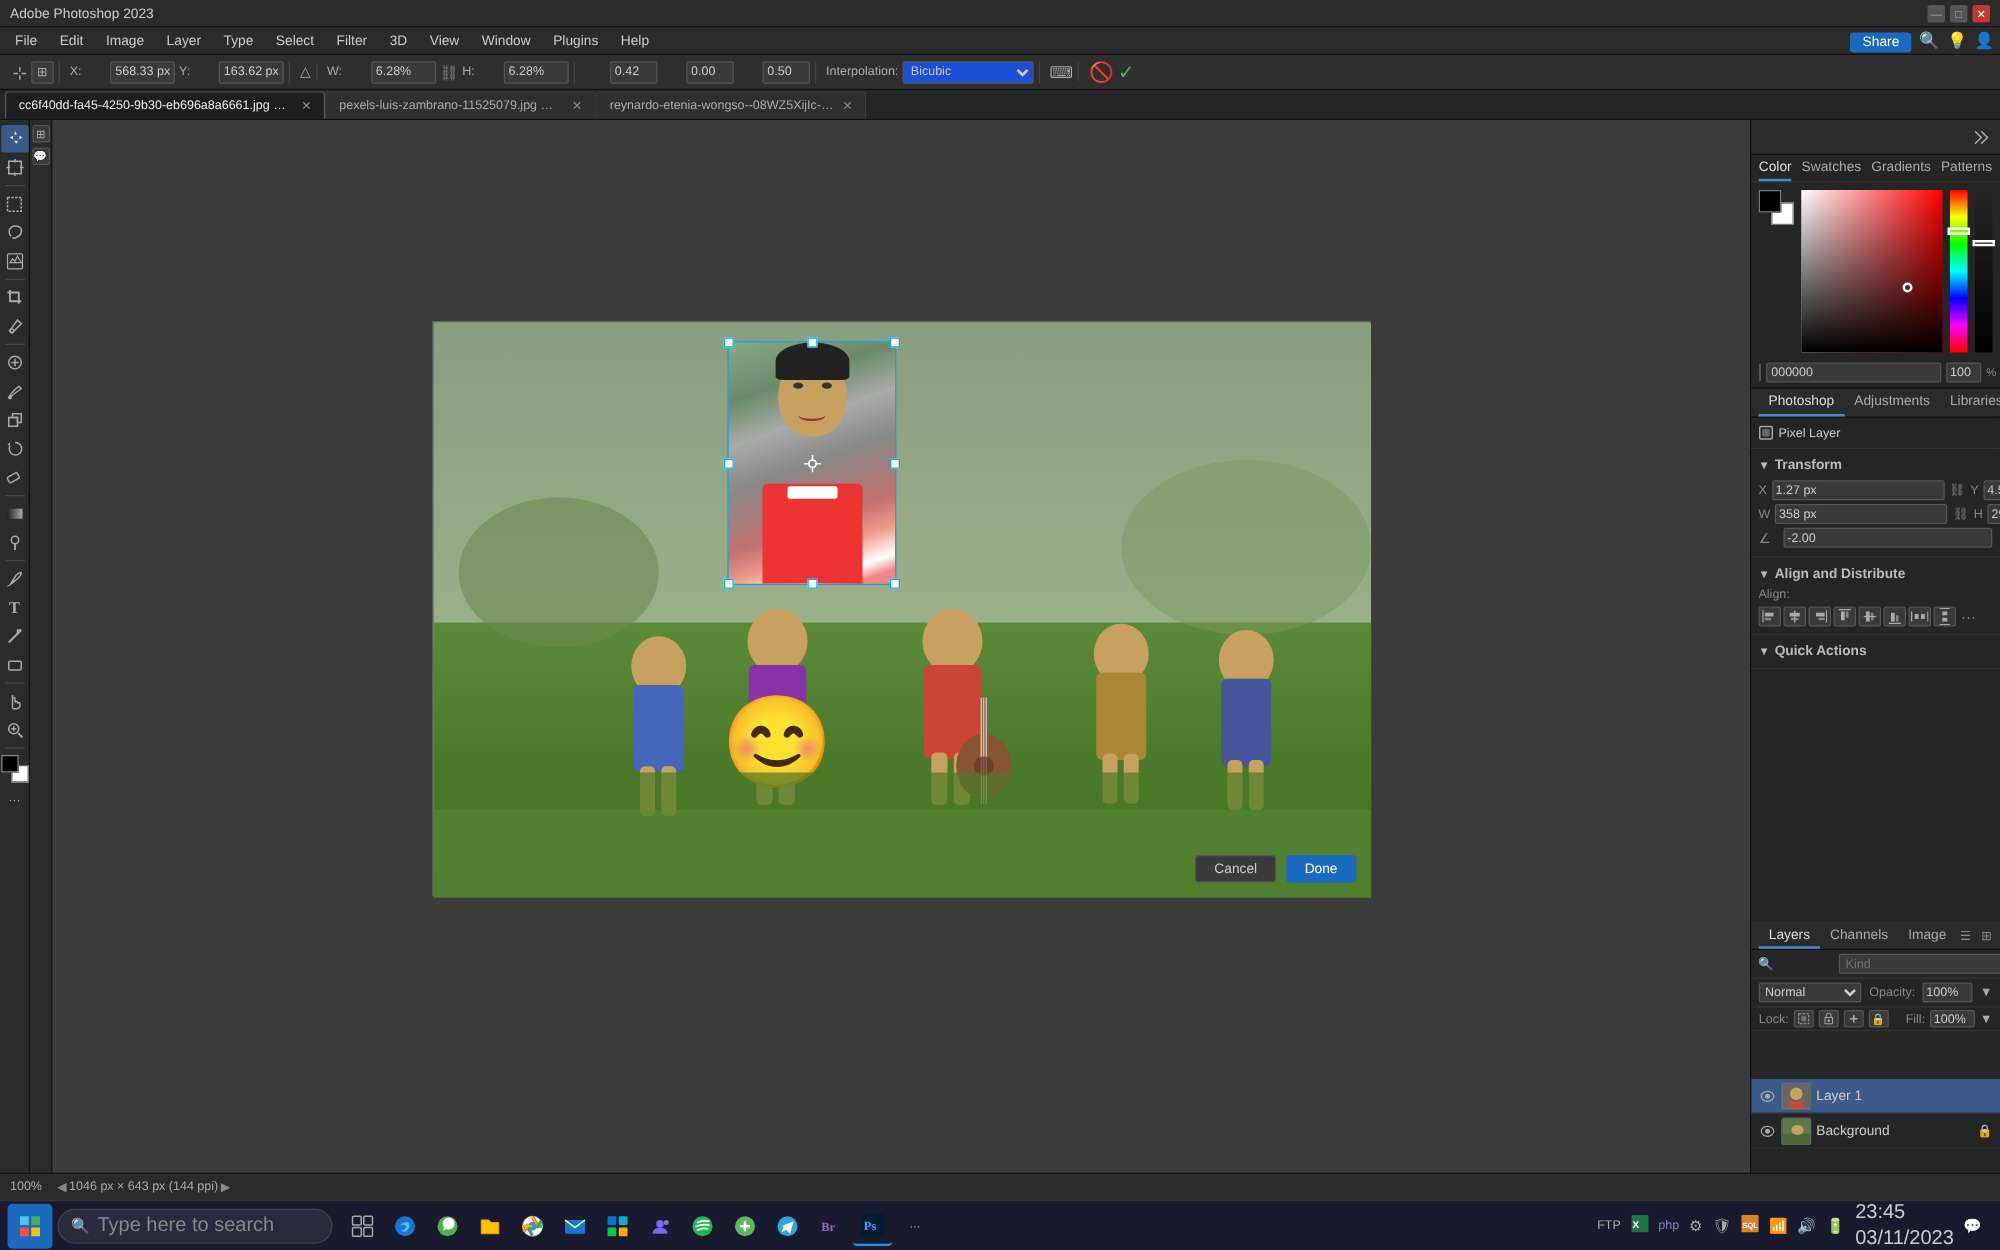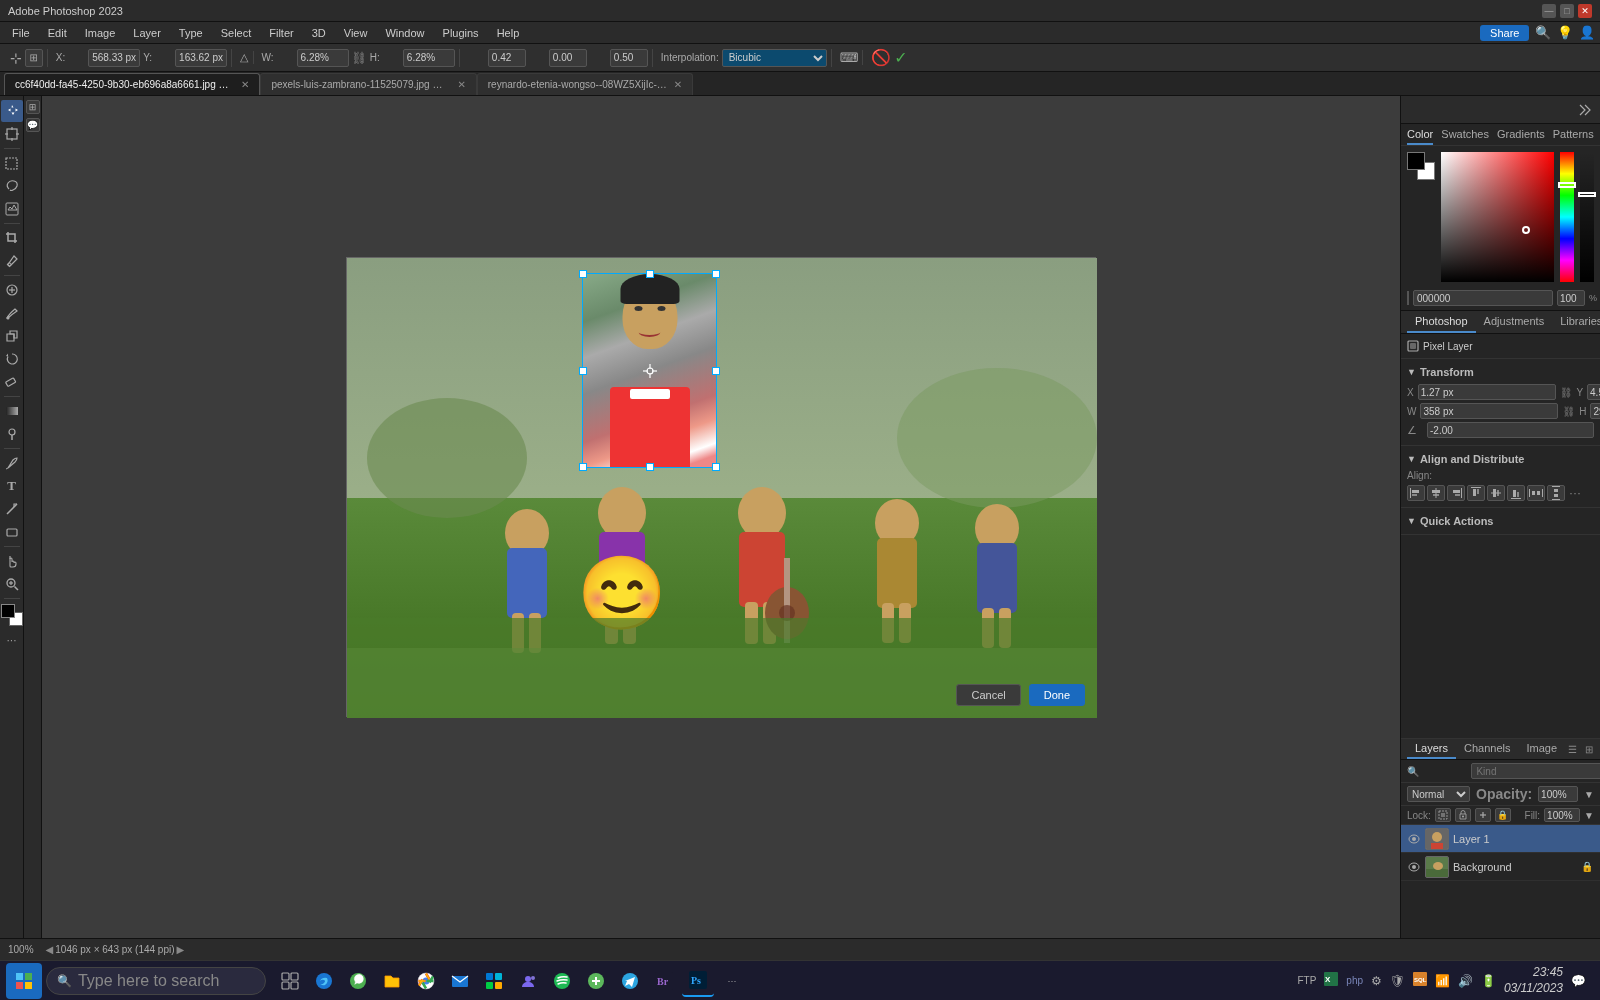--- a/index.html
+++ b/index.html
@@ -39,21 +39,21 @@
       padding: 0 6px;
       gap: 4px;
       border-bottom: 1px solid #111;
       flex-wrap: nowrap;
       overflow: hidden;
     }
     .opt-group { display: flex; align-items: center; gap: 3px; padding: 0 4px; border-right: 1px solid #444; }
     .opt-group:last-child { border-right: none; }
     .opt-label { font-size: 10px; color: #aaa; }
     .opt-input { width: 52px; height: 18px; background: #3a3a3a; border: 1px solid #555; color: #ccc; font-size: 10px; padding: 0 3px; border-radius: 2px; margin-left: 20px; }
-    .opt-select { height: 18px; background: #0c4a6e; border: 1px solid #555; color: #ccc; font-size: 10px; border-radius: 2px; padding: 0 2px; }
+    .opt-select { height: 18px; background: #1d4ed8; border: 1px solid #555; color: #ccc; font-size: 10px; border-radius: 2px; padding: 0 2px; }
     .check-icon { color: #4caf50; font-size: 14px; cursor: pointer; }
     .cancel-x { color: #aaa; font-size: 14px; cursor: pointer; }
     .chain-icon { font-size: 12px; color: #888; }
 
     
     #tabs-bar {
       height: 24px;
       background: #252525;
       display: flex;
       align-items: flex-end;
@@ -433,21 +433,21 @@
       border-bottom: 1px solid #333;
     }
     .blend-select {
       width: 92px; height: 16px;
       background: #3a3a3a;
       border: 1px solid #555;
       color: #ccc;
       font-size: 10px;
       border-radius: 2px;
     }
-    .opacity-label { font-size: 14px; color: #888; font-weight: bold; }
+    .opacity-label { font-size: 10px; color: #888; }
     .opacity-input {
       width: 40px; height: 16px;
       background: #3a3a3a;
       border: 1px solid #555;
       color: #ccc;
       font-size: 10px;
       border-radius: 2px;
       padding: 0 2px;
     }
 
@@ -475,21 +475,21 @@
     .fill-input {
       width: 36px; height: 14px;
       background: #3a3a3a;
       border: 1px solid #555;
       color: #ccc;
       font-size: 10px;
       border-radius: 2px;
       padding: 0 2px;
     }
 
-    #layers-list { flex: 1; overflow-y: auto; }
+    #layers-list { flex: 1; overflow-y: auto; margin-top: 38px; }
     .layer-row {
       display: flex;
       align-items: center;
       height: 28px;
       padding: 0 6px;
       gap: 4px;
       cursor: pointer;
       border-bottom: 1px solid #2f2f2f;
     }
     .layer-row.selected { background: #3a5a8a; }
@@ -603,21 +603,21 @@
     }
     .taskbar-app.active { border-bottom: 2px solid #1a9af0; }
     .taskbar-right {
       margin-left: auto;
       display: flex;
       align-items: center;
       gap: 8px;
       padding-right: 8px;
     }
     .taskbar-right-icon { font-size: 12px; color: #aaa; cursor: pointer; }
-    .taskbar-time { font-size: 12px; color: #ccc; text-align: right; line-height: 1.3; font-style: italic; }
+    .taskbar-time { font-size: 16px; color: #ccc; text-align: left; line-height: 1.3; }
 
     
     ::-webkit-scrollbar { width: 6px; height: 6px; }
     ::-webkit-scrollbar-track { background: #1e1e1e; }
     ::-webkit-scrollbar-thumb { background: #444; border-radius: 3px; }
 
     
     .grass-patch {
       position: absolute;
       bottom: 0;

